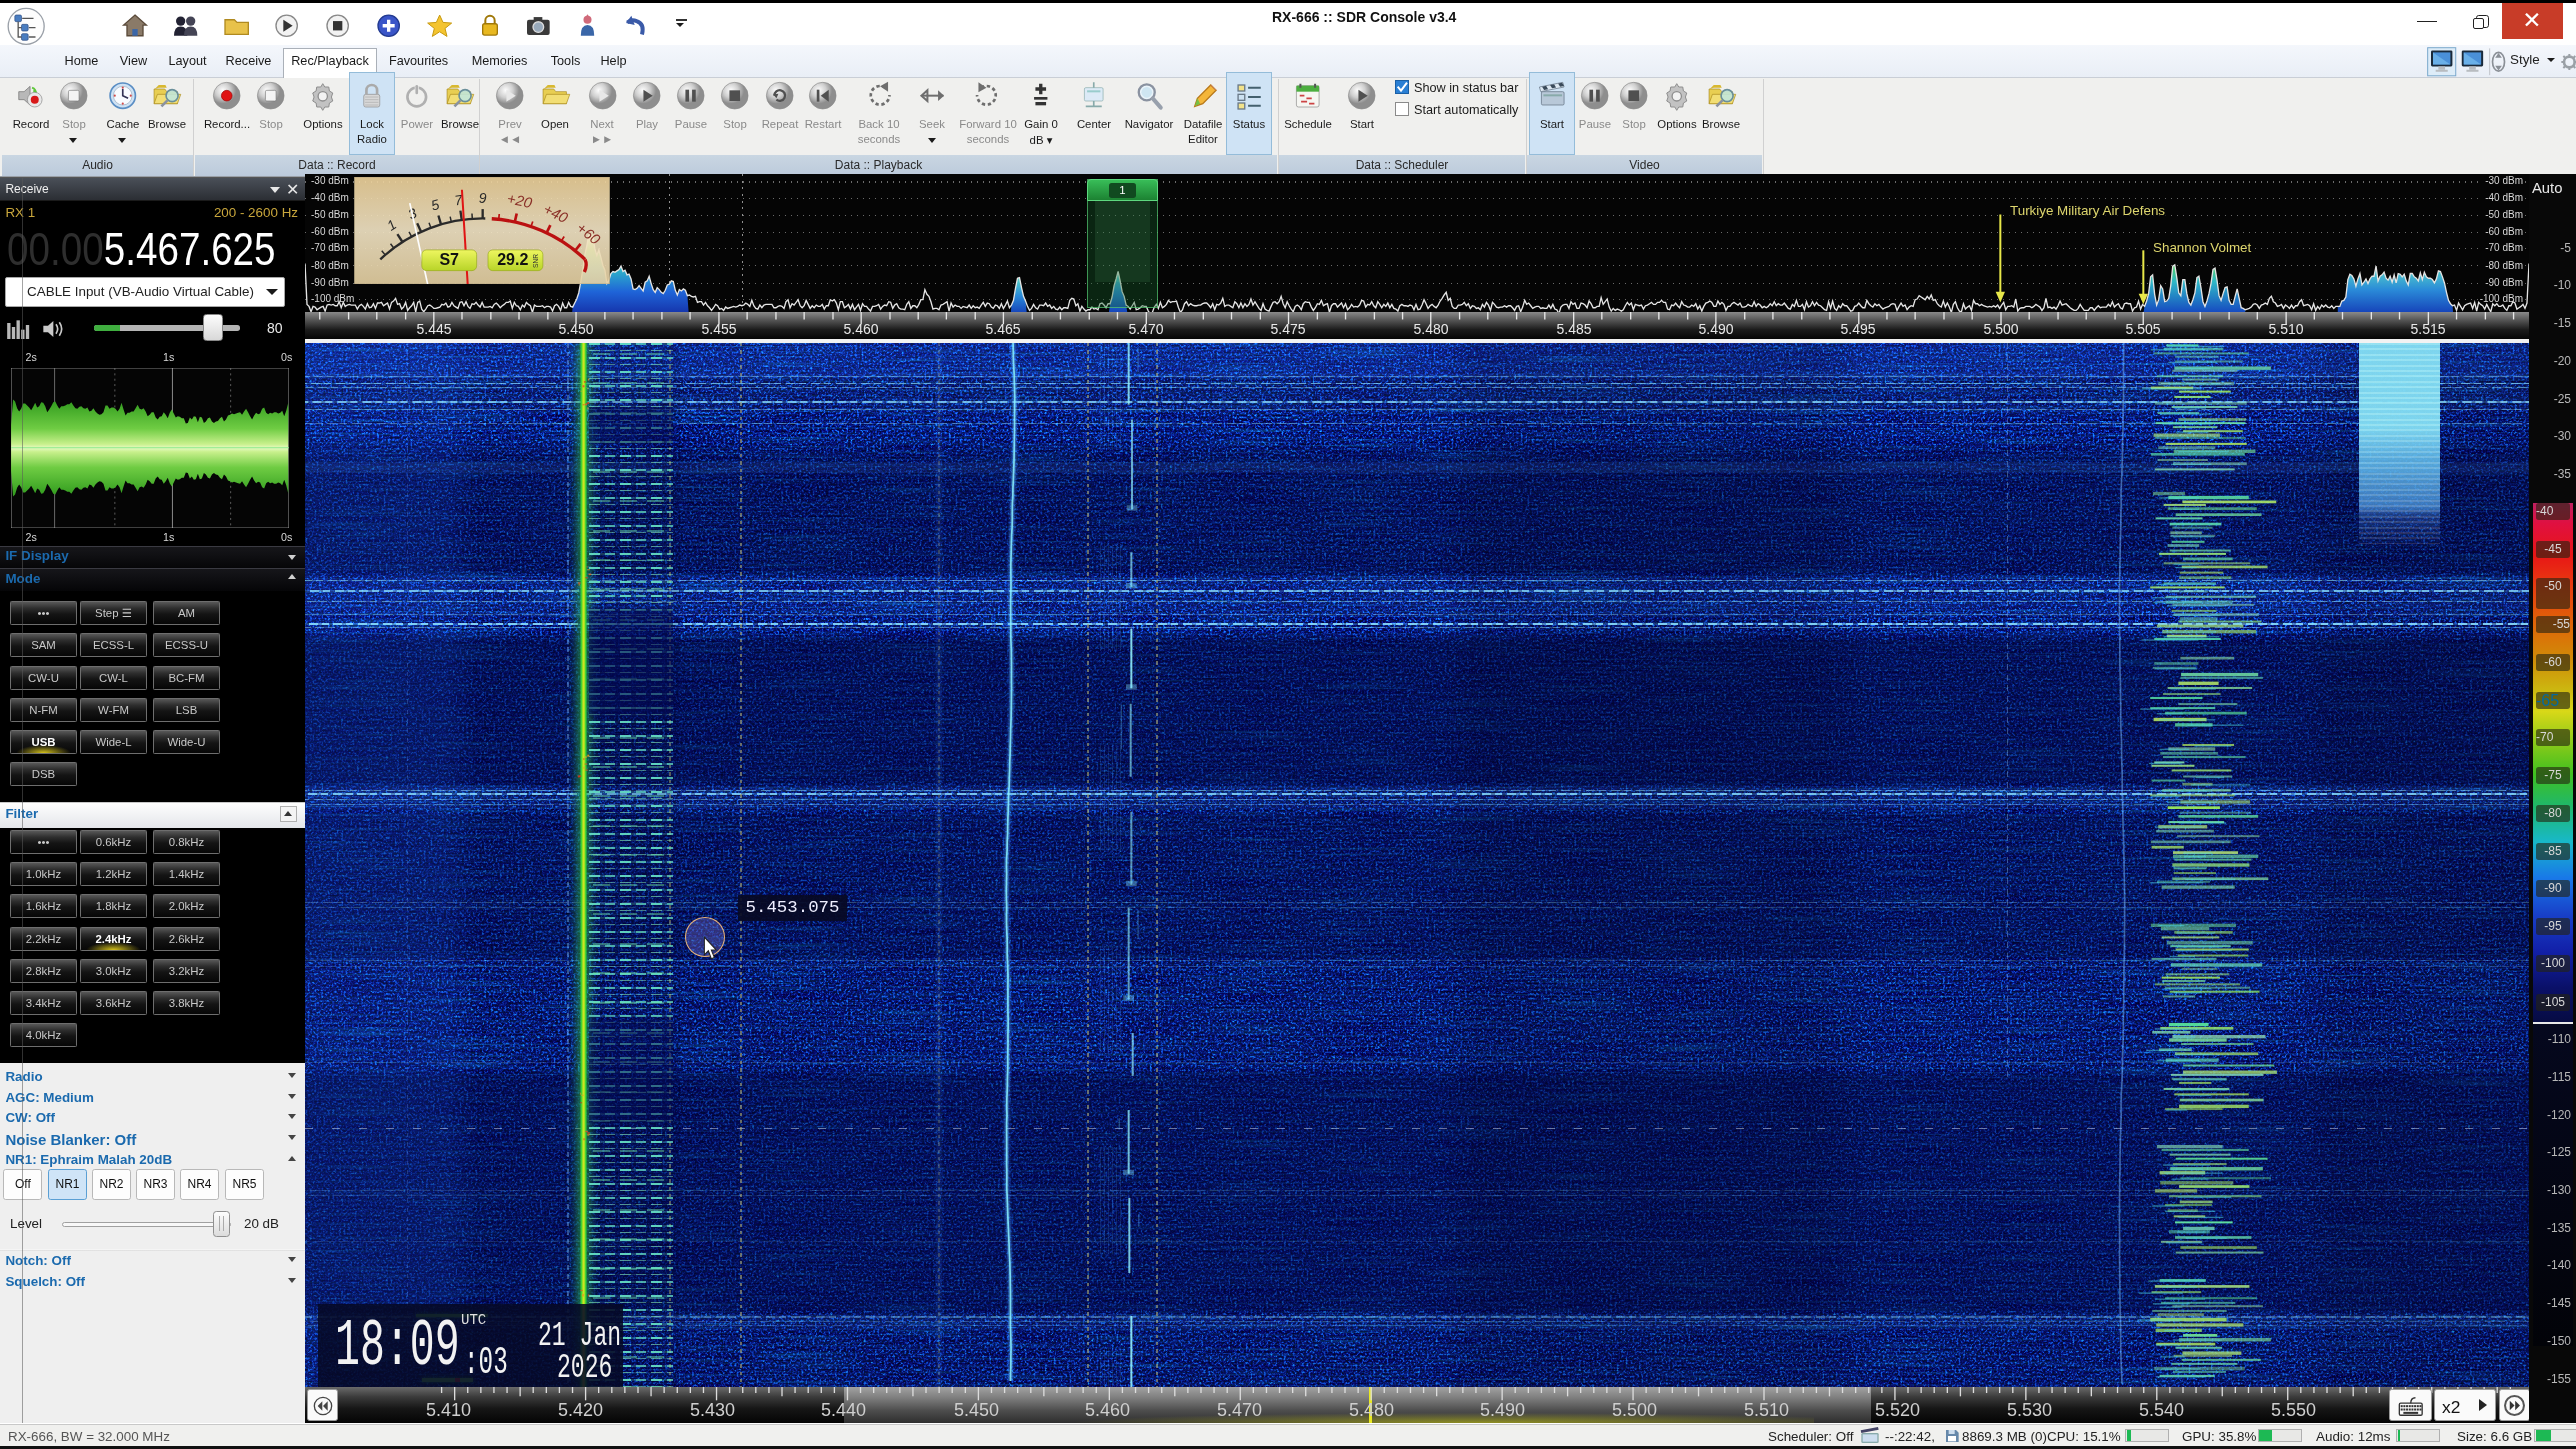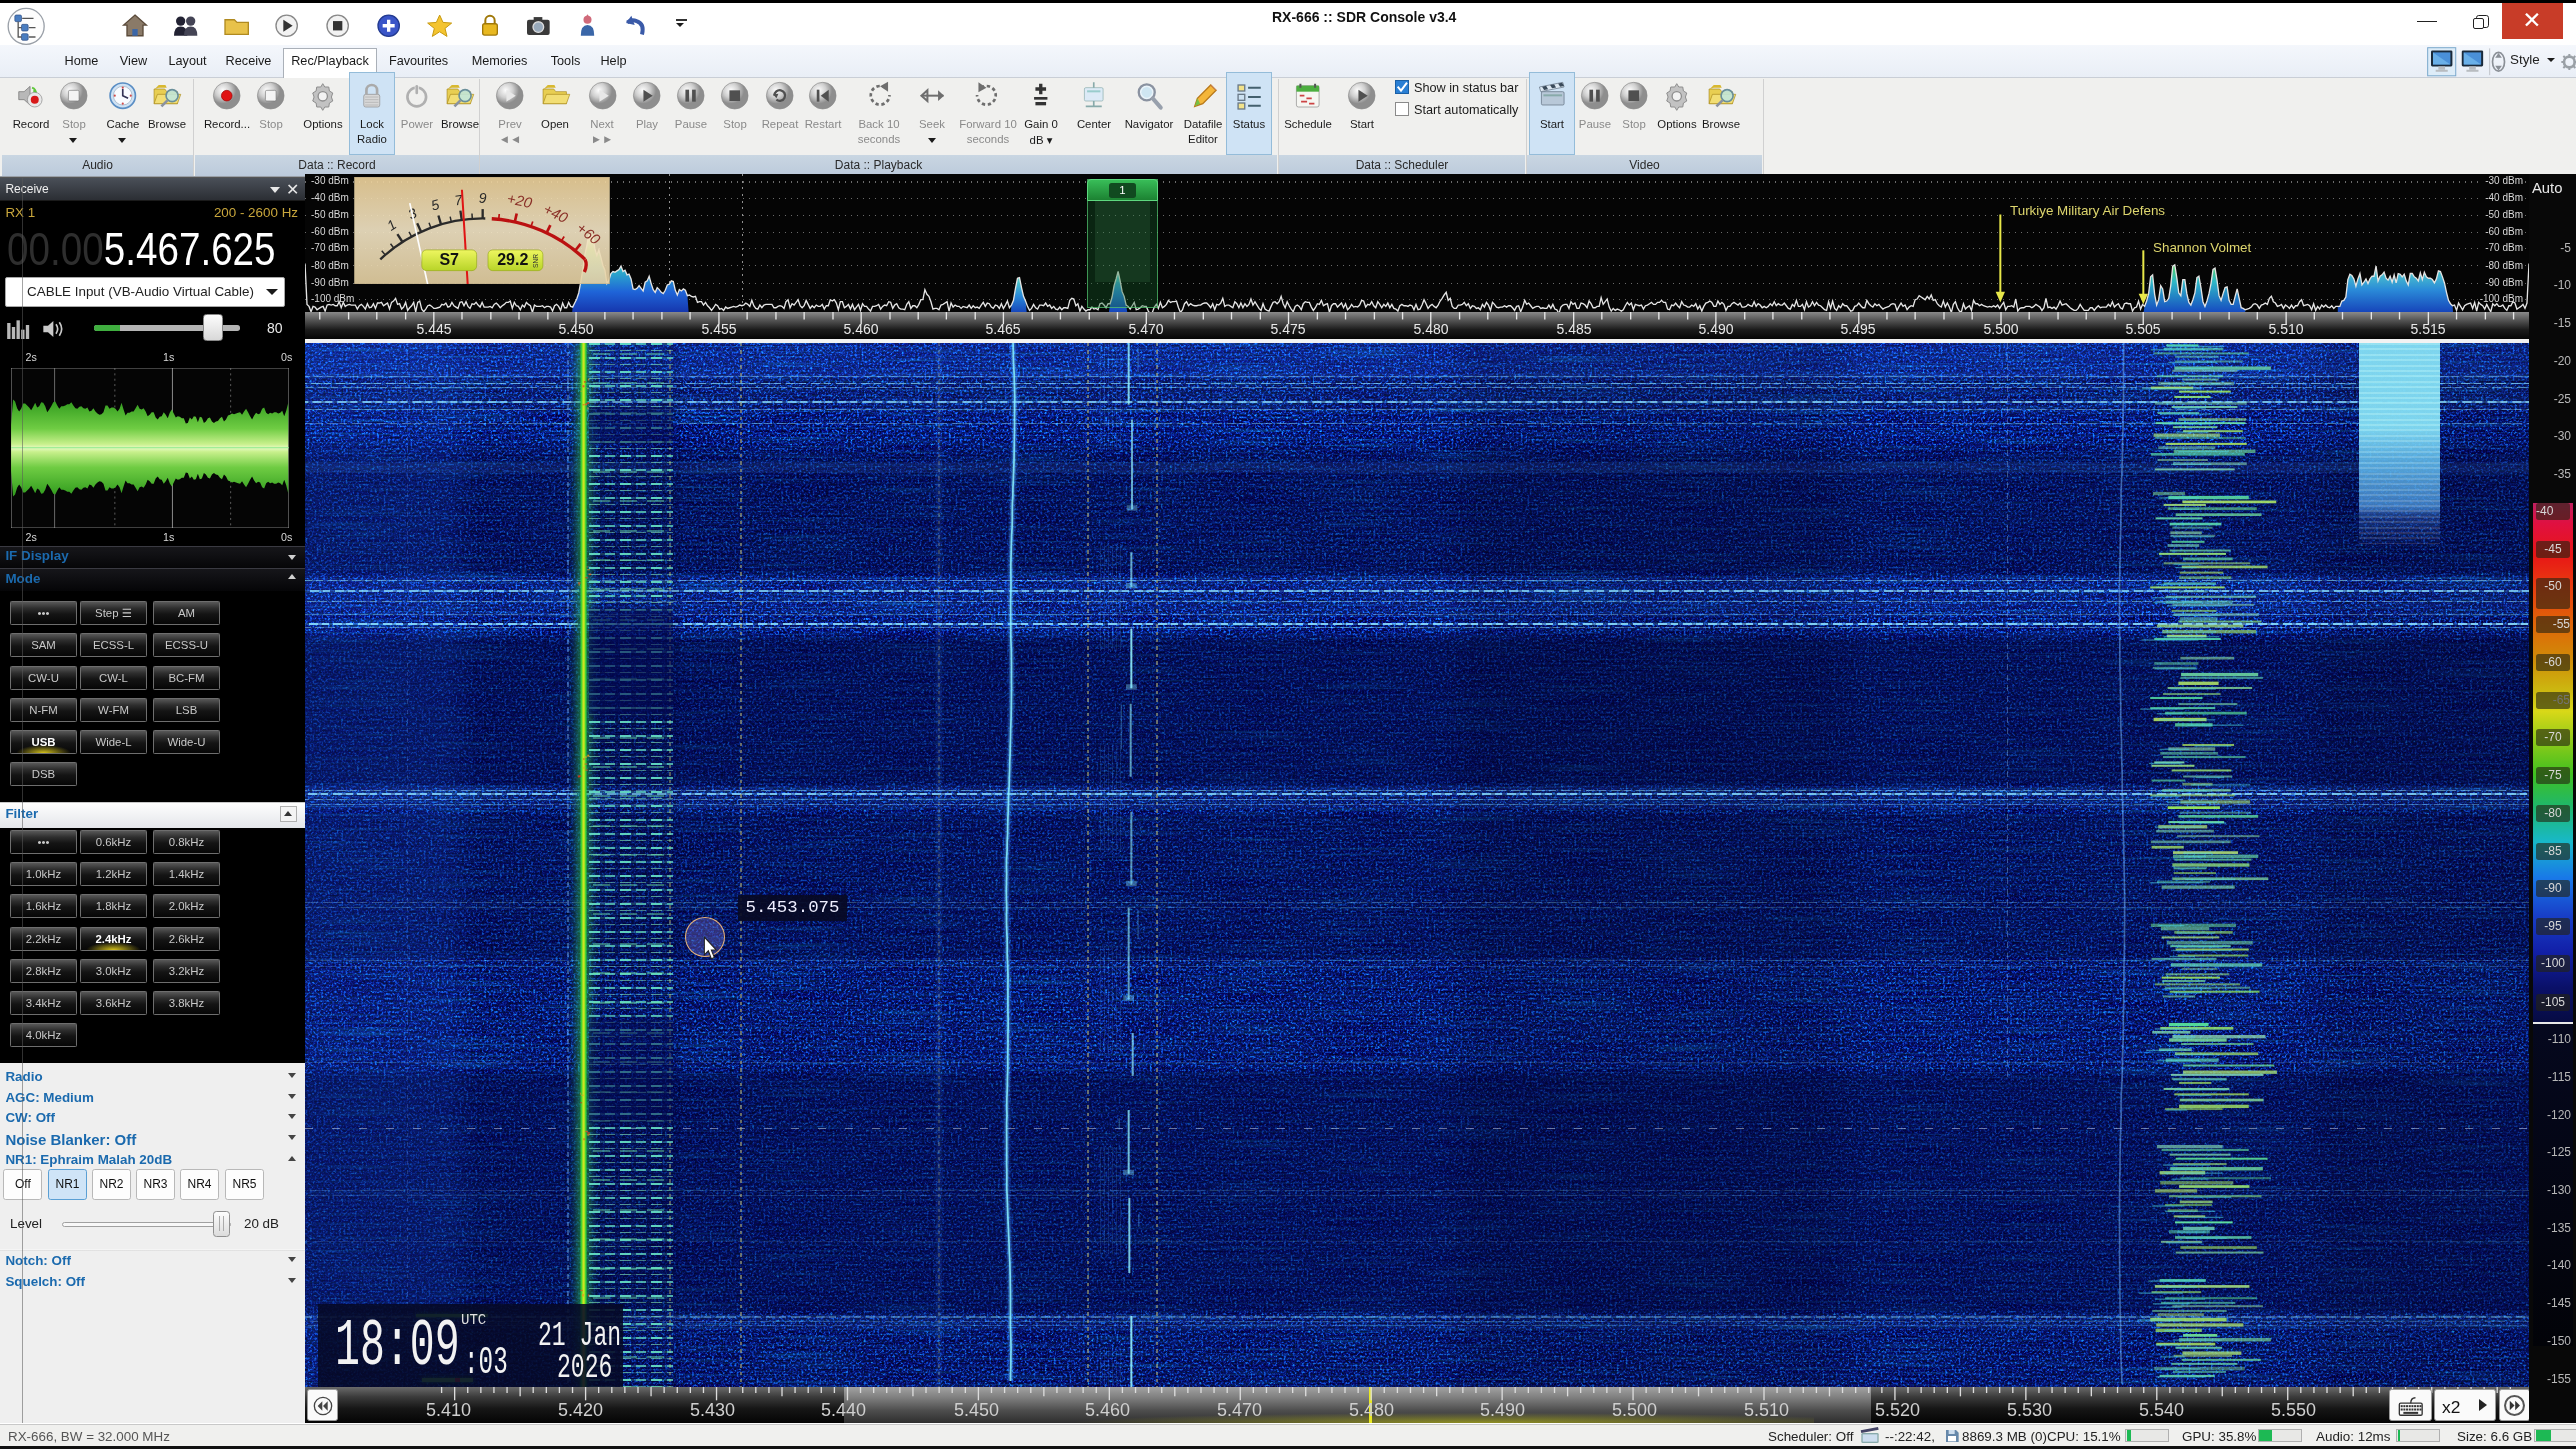--- a/index.html
+++ b/index.html
@@ -1507,22 +1507,22 @@
 <div class="abs" style="left:2533px;top:503px;width:40px;height:521px;background:linear-gradient(180deg,
 #c02060 0,#e01040 4%,#e81616 10%,#e83c10 16%,#e06408 23%,#d08c08 30%,#ccb810 36%,#d8d818 40%,#98cc18 45%,
 #40c020 52%,#20b868 58%,#18b8c8 65%,#1878e8 72%,#1840c8 79%,#1220a8 86%,#0a1068 93%,#060b40 100%)"></div>
 <div class="abs" style="left:2533px;top:1022px;width:40px;height:2.7px;background:#e8e8e8"></div>
 <div class="abs" style="left:2533px;top:1024px;width:40px;height:322px;background:linear-gradient(180deg,#05081e,#020308)"></div>
 <div class="abs" style="left:2536px;top:503px;width:34px;height:17.4px;background:rgba(35,35,18,.62);border-radius:2.7px;color:#d8d8d8;font-size:12px;text-align:left;line-height:17.4px">-40</div>
 <div class="abs" style="left:2536px;top:541px;width:34px;height:17.4px;background:rgba(35,35,18,.62);border-radius:2.7px;color:#d8d8d8;font-size:12px;text-align:center;line-height:17.4px">-45</div>
 <div class="abs" style="left:2536px;top:578px;width:34px;height:31px;background:rgba(35,35,18,.62);border-radius:2.7px;color:#d8d8d8;font-size:12px;text-align:center;line-height:17.4px">-50</div>
 <div class="abs" style="left:2536px;top:616px;width:34px;height:17.4px;background:rgba(35,35,18,.62);border-radius:2.7px;color:#d8d8d8;font-size:12px;text-align:right;line-height:17.4px">-55</div>
 <div class="abs" style="left:2536px;top:654px;width:34px;height:17.4px;background:rgba(35,35,18,.62);border-radius:2.7px;color:#d8d8d8;font-size:12px;text-align:center;line-height:17.4px">-60</div>
-<div class="abs" style="left:2536px;top:692px;width:34px;height:17.4px;background:rgba(35,35,18,.62);border-radius:2.7px;color:#737373;font-size:12px;text-align:right;line-height:17.4px">-65</div>
-<div class="abs" style="left:2536px;top:729px;width:34px;height:17.4px;background:rgba(35,35,18,.62);border-radius:2.7px;color:#d8d8d8;font-size:12px;text-align:center;line-height:17.4px">-70</div>
+<div class="abs" style="left:2536px;top:692px;width:34px;height:17.4px;background:rgba(35,35,18,.62);border-radius:2.7px;color:#0369a1;font-size:16px;text-align:left;line-height:17.4px">-65</div>
+<div class="abs" style="left:2536px;top:729px;width:34px;height:17.4px;background:rgba(35,35,18,.62);border-radius:2.7px;color:#d8d8d8;font-size:12px;line-height:17.4px">-70</div>
 <div class="abs" style="left:2536px;top:767px;width:34px;height:17.4px;background:rgba(35,35,18,.62);border-radius:2.7px;color:#d8d8d8;font-size:12px;text-align:center;line-height:17.4px">-75</div>
 <div class="abs" style="left:2536px;top:805px;width:34px;height:17.4px;background:rgba(35,35,18,.62);border-radius:2.7px;color:#d8d8d8;font-size:12px;text-align:center;line-height:17.4px">-80</div>
 <div class="abs" style="left:2536px;top:843px;width:34px;height:17.4px;background:rgba(35,35,18,.62);border-radius:2.7px;color:#d8d8d8;font-size:12px;text-align:center;line-height:17.4px">-85</div>
 <div class="abs" style="left:2536px;top:880px;width:34px;height:17.4px;background:rgba(35,35,18,.62);border-radius:2.7px;color:#d8d8d8;font-size:12px;text-align:center;line-height:17.4px">-90</div>
 <div class="abs" style="left:2536px;top:918px;width:34px;height:17.4px;background:rgba(35,35,18,.62);border-radius:2.7px;color:#d8d8d8;font-size:12px;text-align:center;line-height:17.4px">-95</div>
 <div class="abs" style="left:2536px;top:955px;width:34px;height:17.4px;background:rgba(35,35,18,.62);border-radius:2.7px;color:#d8d8d8;font-size:12px;text-align:center;line-height:17.4px">-100</div>
 <div class="abs" style="left:2536px;top:994px;width:34px;height:17.4px;background:rgba(35,35,18,.62);border-radius:2.7px;color:#d8d8d8;font-size:12px;text-align:center;line-height:17.4px">-105</div>
 <div class="abs" style="left:2529px;top:1032px;width:42px;text-align:right;font-size:12px;color:#b8b8b8">-110</div>
 <div class="abs" style="left:2529px;top:1070px;width:42px;text-align:right;font-size:12px;color:#b8b8b8">-115</div>
 <div class="abs" style="left:2529px;top:1108px;width:42px;text-align:right;font-size:12px;color:#b8b8b8">-120</div>

